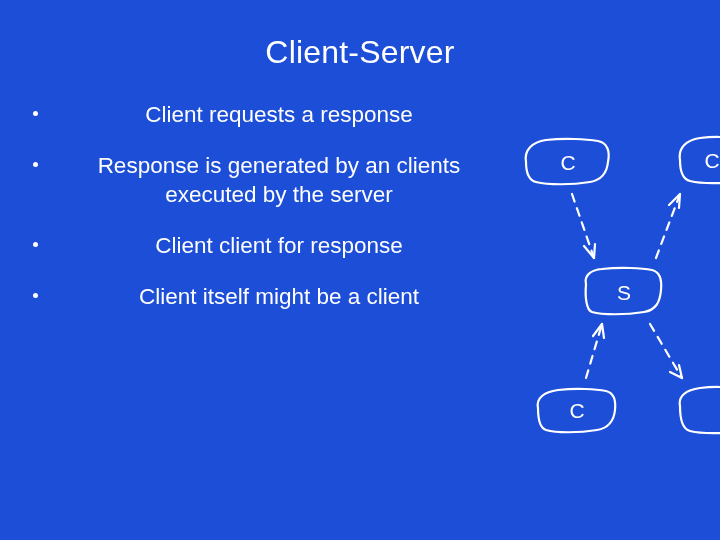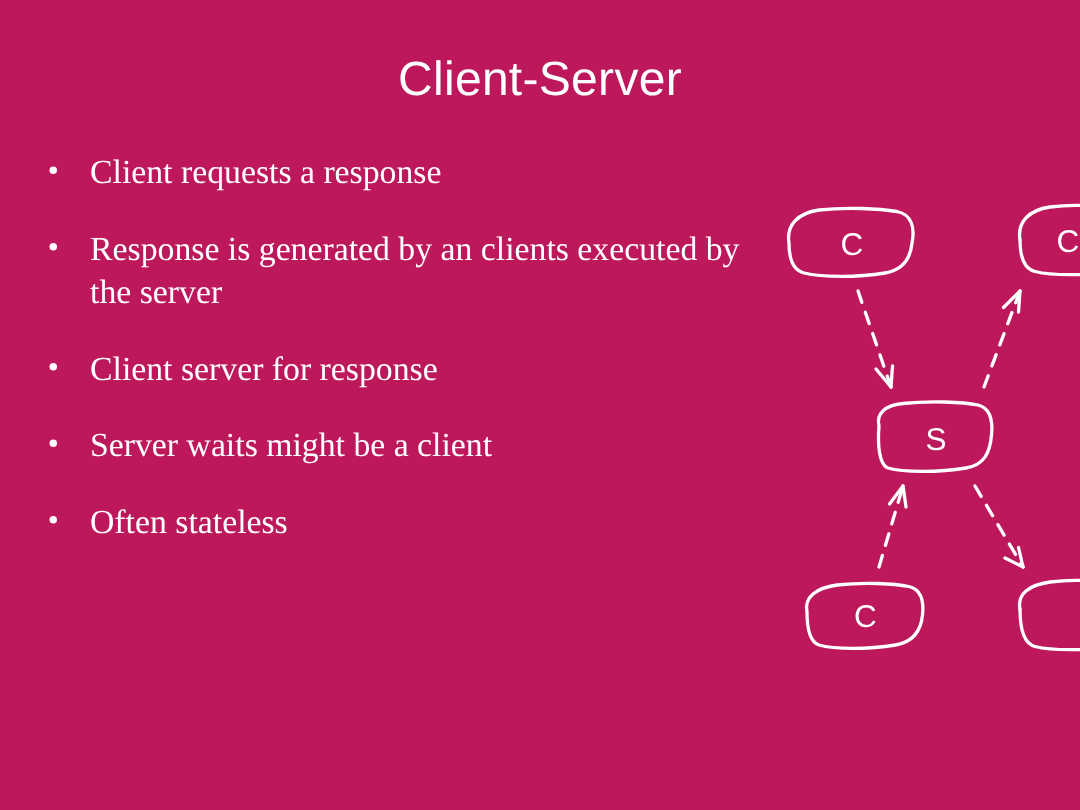--- a/index.html
+++ b/index.html
@@ -10,21 +10,21 @@
     width: 720px;
     height: 540px;
     overflow: hidden;
     background: #1f4263;
     font-family: "Liberation Sans", sans-serif;
   }
   .slide {
     position: relative;
     width: 720px;
     height: 540px;
-    background: #be185d;
+    background: #1d4ed8;
     box-sizing: border-box;
   }
   .slide-title {
     position: absolute;
     top: 34px;
     left: 0;
     width: 720px;
     text-align: center;
     color: #ffffff;
     font-size: 32px;
@@ -41,21 +41,22 @@
     padding: 0;
     list-style: none;
   }
   .bullet-item {
     position: relative;
     padding-left: 42px;
     margin-bottom: 22px;
     color: #ffffff;
     font-size: 22.5px;
     line-height: 29px;
-    font-family: Liberation Serif, serif;
+    font-family: Liberation Sans, sans-serif;
+    text-align: center;
   }
   .bullet-item .dot {
     position: absolute;
     left: 15px;
     top: 11px;
     width: 5px;
     height: 5px;
     background: #ffffff;
     border-radius: 50%;
   }
@@ -84,29 +85,25 @@
     <li class="bullet-item">
       <span class="dot"></span>
       <span class="bullet-text">Client requests a response</span>
     </li>
     <li class="bullet-item">
       <span class="dot"></span>
       <span class="bullet-text">Response is generated by an clients executed by the server</span>
     </li>
     <li class="bullet-item">
       <span class="dot"></span>
-      <span class="bullet-text">Client server for response</span>
+      <span class="bullet-text">Client client for response</span>
     </li>
     <li class="bullet-item">
       <span class="dot"></span>
-      <span class="bullet-text">Server waits might be a client</span>
-    </li>
-    <li class="bullet-item">
-      <span class="dot"></span>
-      <span class="bullet-text">Often stateless</span>
+      <span class="bullet-text">Client itself might be a client</span>
     </li>
   </ul>
 
   <div class="diagram">
     <svg width="230" height="370" viewBox="0 0 230 370" fill="none">
       <g stroke="#ffffff" stroke-width="2.2" fill="none" stroke-linecap="round" stroke-linejoin="round">
 
         <path d="M36 52 C34 40 42 32 56 30 C74 28 96 29 108 31 C118 33 120 42 118 52 C117 62 112 70 100 72 C82 75 58 75 46 72 C38 70 36 62 36 52 Z"></path>
 
         <path d="M190 50 C188 38 196 30 210 28 C226 26 244 27 252 30"></path>

